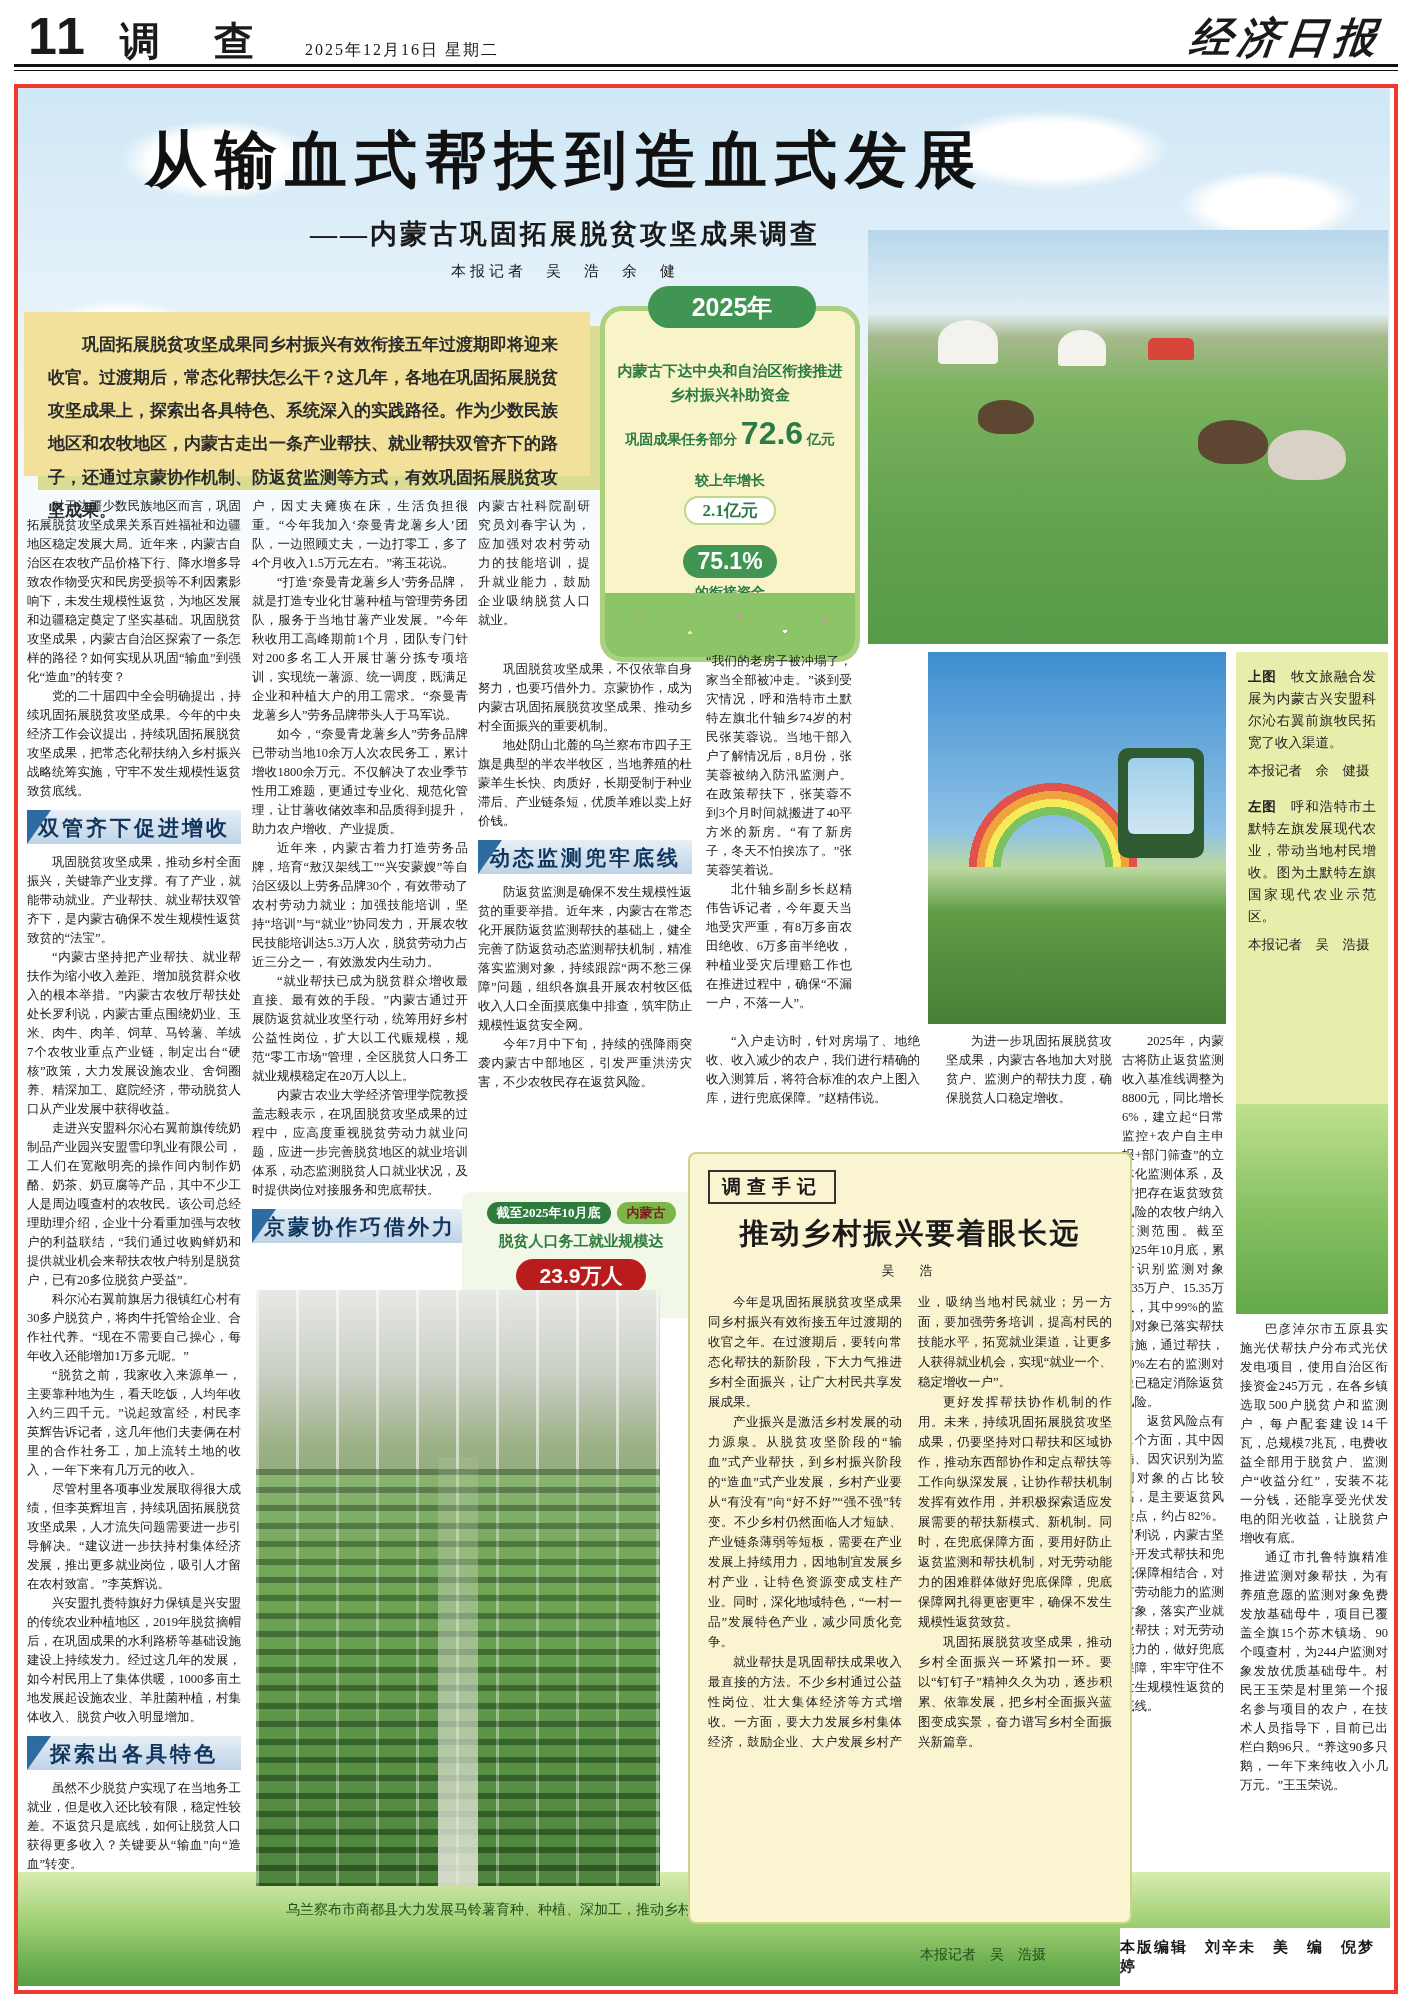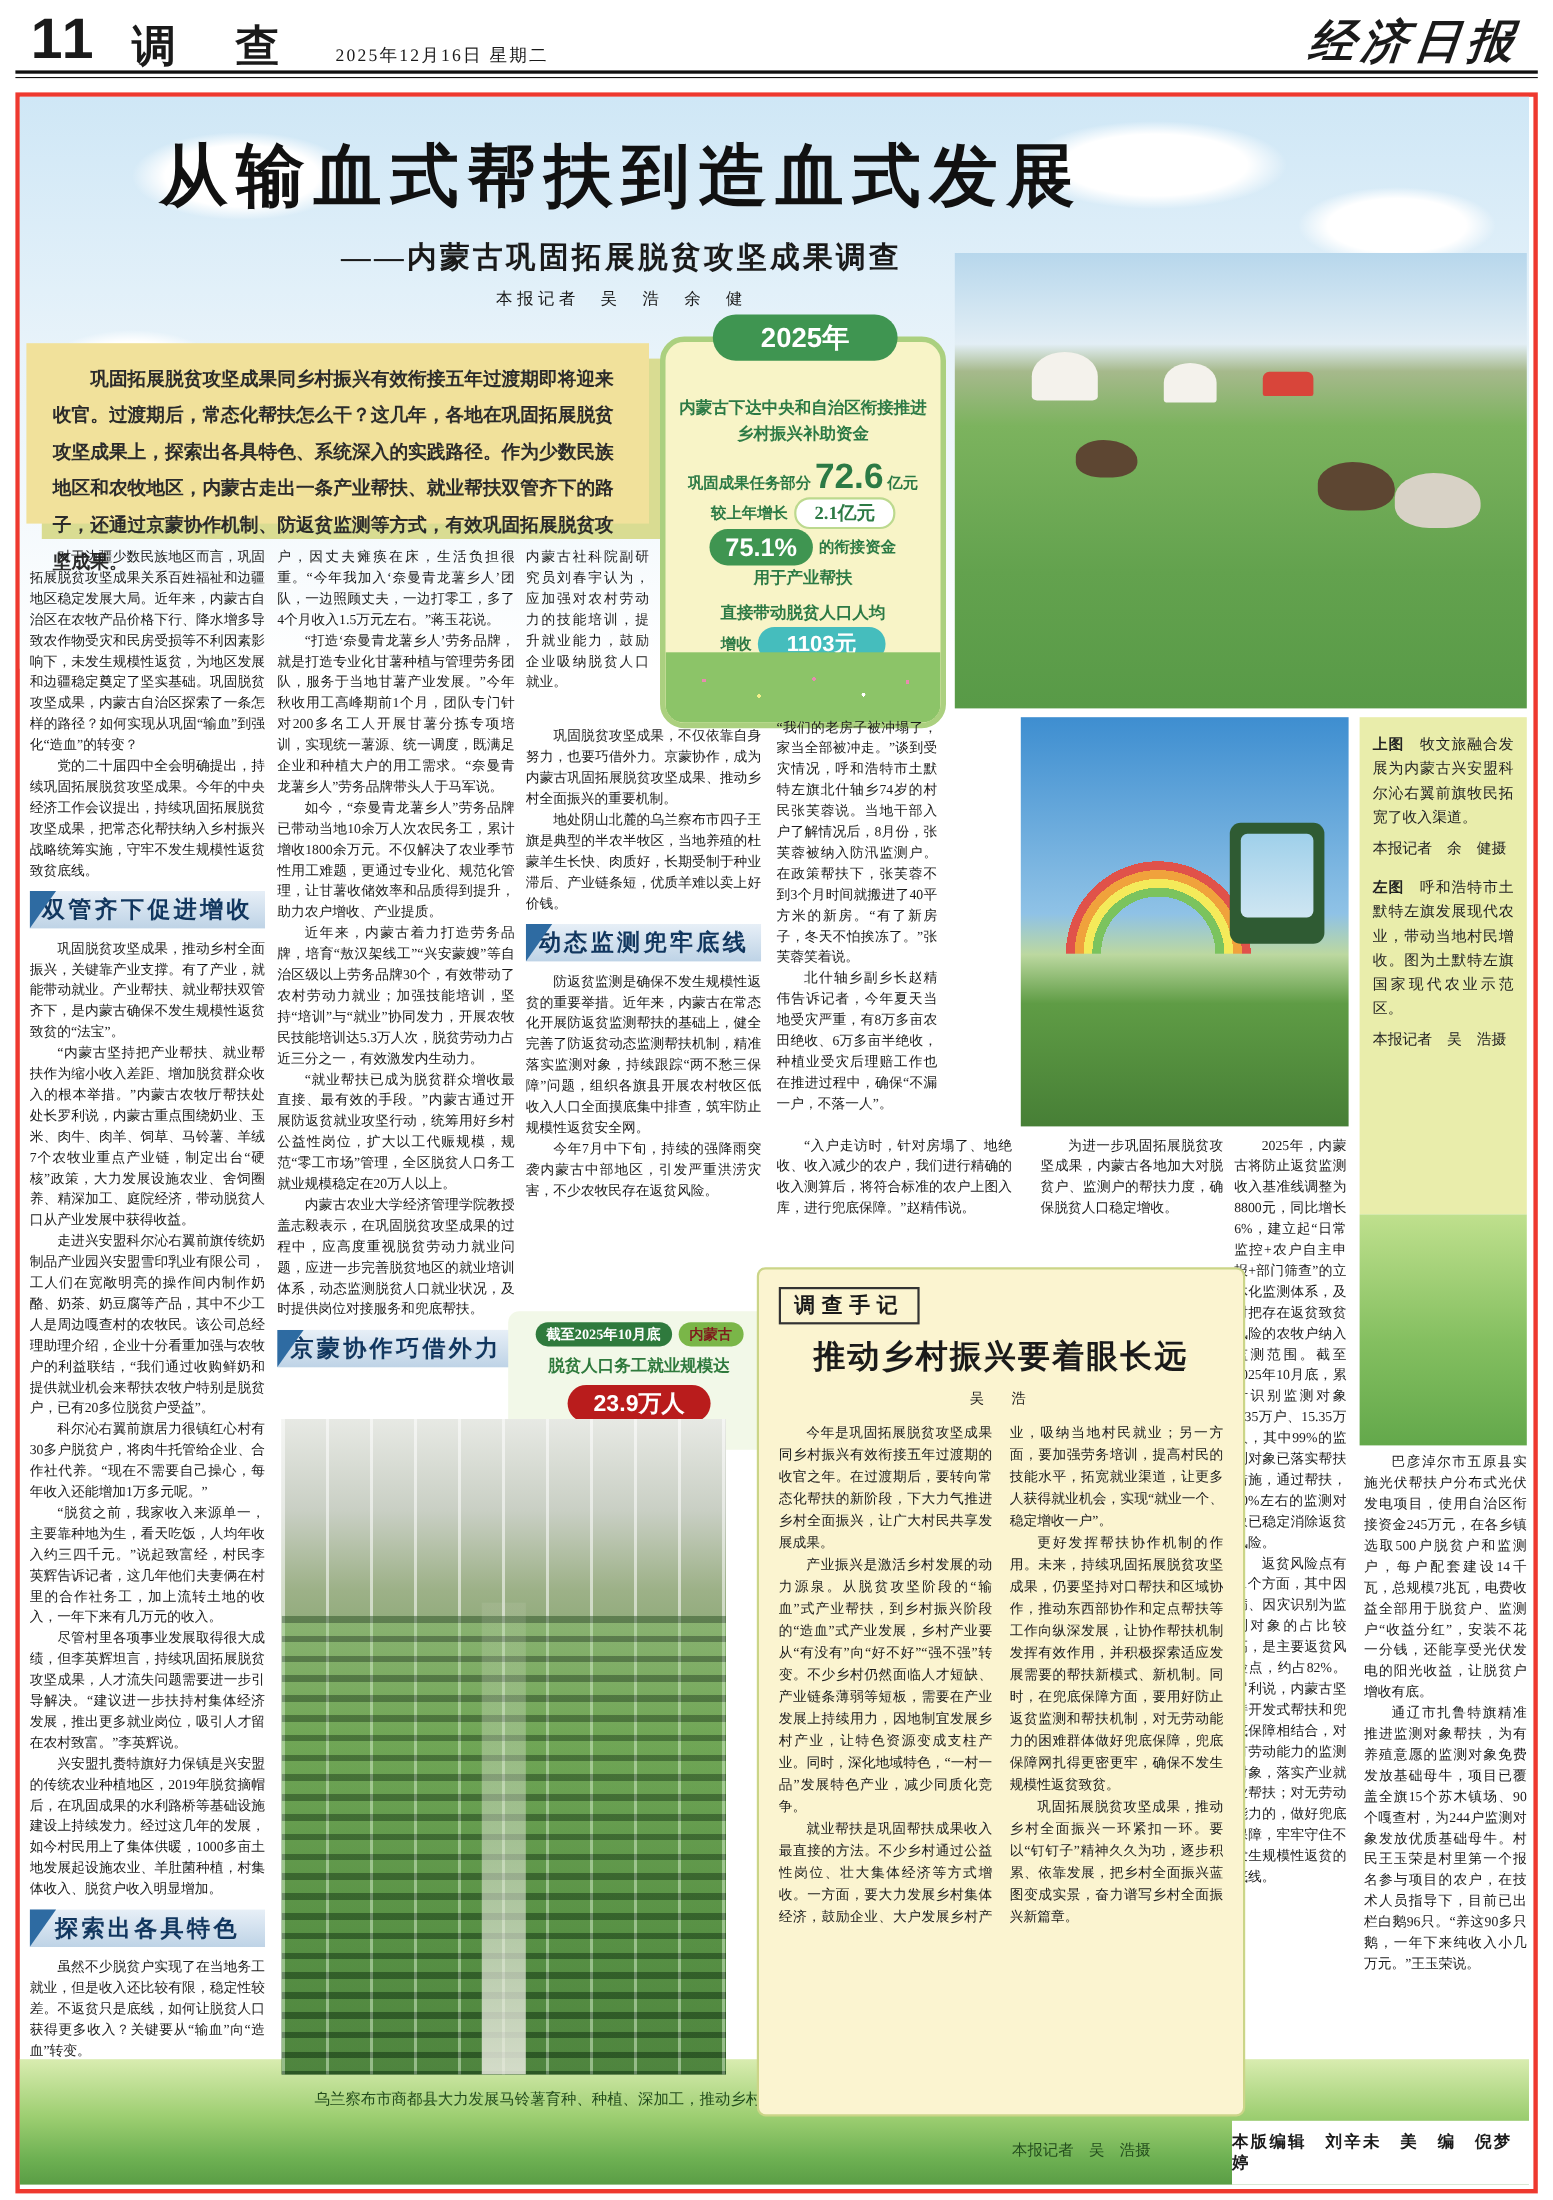--- a/index.html
+++ b/index.html
@@ -31,21 +31,21 @@
   
   .info{position:absolute;left:600px;top:306px;width:260px;height:356px;background:#f8f4c7;
         border:5px solid #abd07f;border-radius:22px;box-sizing:border-box;overflow:hidden;}
   .info-pill{position:absolute;left:648px;top:286px;width:168px;height:42px;background:#3f9551;border-radius:21px;
              color:#fff;font-weight:bold;font-size:25px;text-align:center;line-height:42px;z-index:6;
              font-family:"Liberation Sans","DejaVu Sans",sans-serif;}
   .info-in{position:absolute;left:10px;right:10px;top:48px;text-align:center;color:#2c7a45;font-weight:bold;}
   .i-l1{font-size:15px;line-height:24px;}
   .i-task{margin-top:8px;font-size:14px;}
   .i-task b{font-size:32px;font-family:"Liberation Sans","DejaVu Sans",sans-serif;}
-  .i-row{margin-top:0;font-size:14px;display:flex;align-items:center;justify-content:center;gap:6px;}
+  .i-row{margin-top:20px;font-size:14px;display:flex;align-items:center;justify-content:center;gap:6px;flex-direction:column;}
   .pill-w{background:#fff;border:2px solid #bcd98e;border-radius:14px;padding:1px 16px;font-size:17px;font-weight:bold;color:#2c7a45;}
   .pill-g{background:#3f9551;border-radius:18px;padding:3px 14px;color:#fff;font-size:23px;font-weight:bold;
           font-family:"Liberation Sans","DejaVu Sans",sans-serif;}
   .pill-t{background:#45bdbd;border-radius:15px;padding:2px 26px;color:#fff;font-size:20px;font-weight:bold;
           font-family:"Liberation Sans","DejaVu Sans",sans-serif;}
   .i-grass{position:absolute;left:0;right:0;bottom:0;height:64px;
            background:linear-gradient(180deg,#cfe49b,#8cc468 60%,#6cab50);
            background-color:#8cc468;}
   .flowers{background-image:radial-gradient(circle 3px at 14% 40%,#e88bb0 60%,transparent 61%),
            radial-gradient(circle 3px at 34% 62%,#f3f08a 60%,transparent 61%),

